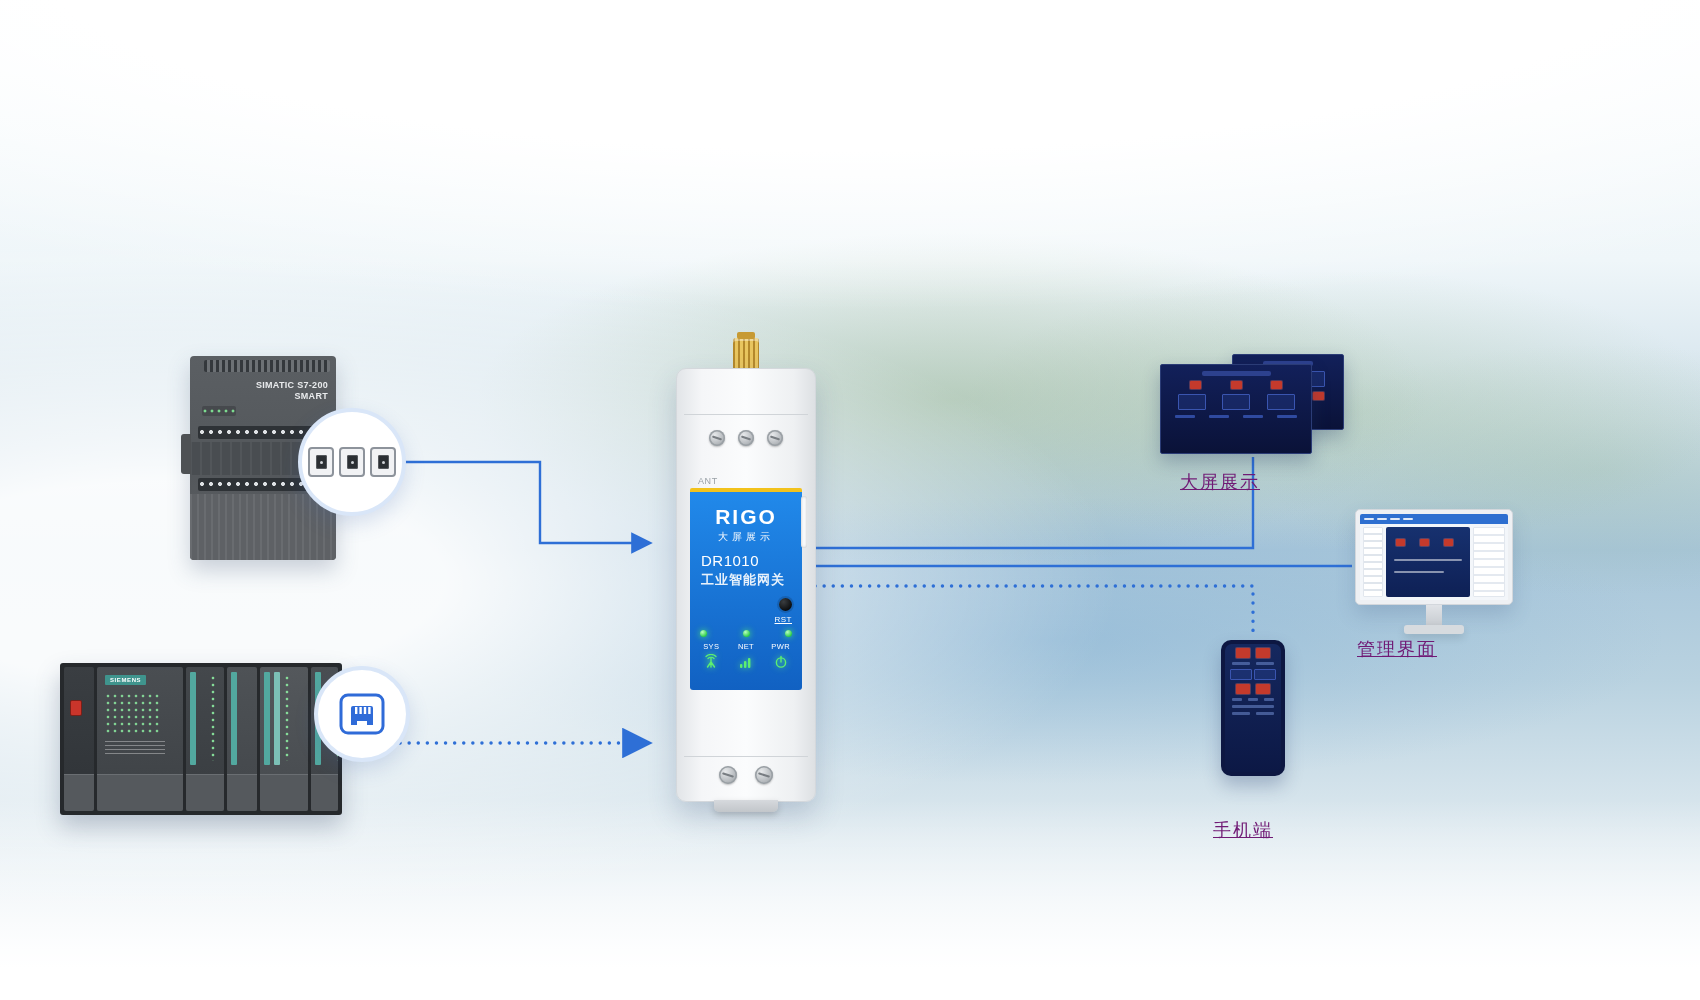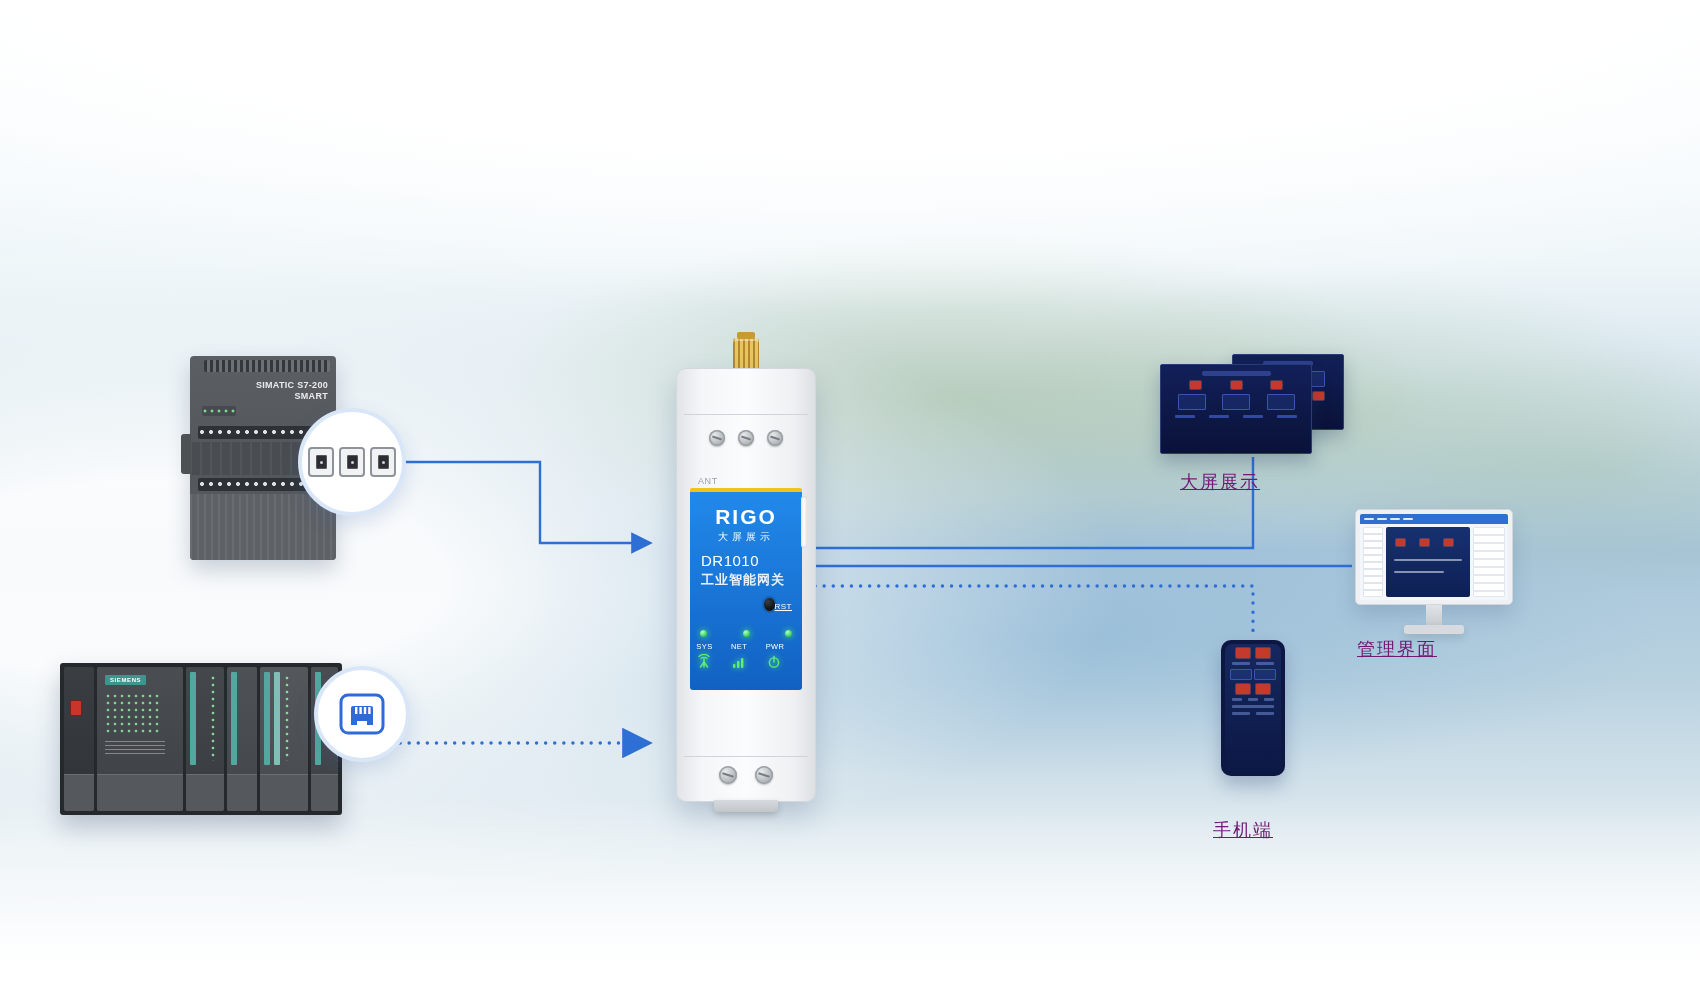--- a/index.html
+++ b/index.html
@@ -93,27 +93,27 @@
   .screw.big{width:18px;height:18px;}
   .gw-antlabel{position:absolute;left:22px;top:140px;font-size:9px;color:#9aa1a7;letter-spacing:.6px;}
   .gw-yellow{position:absolute;left:14px;top:152px;width:112px;height:4px;background:#f2c21c;border-radius:2px 2px 0 0;}
   .gw-panel{position:absolute;left:14px;top:156px;width:112px;height:198px;border-radius:0 0 3px 3px;
     background:linear-gradient(180deg,#2189ea,#1161c2);color:#fff;}
   .gw-slot{position:absolute;right:9px;top:160px;width:6px;height:52px;background:#fafbfc;border-radius:3px;box-shadow:inset 0 0 3px rgba(0,0,0,.25);}
   .gw-logo{position:absolute;left:0;right:0;top:13px;text-align:center;font-size:21px;font-weight:800;letter-spacing:2px;}
   .gw-logo-cn{position:absolute;left:0;right:0;top:38px;text-align:center;font-size:10px;letter-spacing:4px;opacity:.95;}
   .gw-model{position:absolute;left:11px;top:60px;font-size:15px;font-weight:normal;letter-spacing:.5px;}
   .gw-desc{position:absolute;left:11px;top:79px;font-size:13px;opacity:.9;letter-spacing:1px;font-weight:bold;}
-  .gw-rst{position:absolute;right:10px;top:106px;width:28px;display:flex;flex-direction:row;align-items:flex-end;text-decoration:underline;}
+  .gw-rst{position:absolute;right:10px;top:106px;width:28px;display:flex;flex-direction:column;align-items:flex-end;text-decoration:underline;}
   .rst-btn{width:13px;height:13px;border-radius:50%;background:radial-gradient(circle at 35% 30%, #3a3d40, #0c0e10 70%);box-shadow:0 0 0 2px rgba(0,0,0,.15);}
   .rst-label{margin-top:4px;font-size:8px;letter-spacing:.5px;}
   .gw-dots{position:absolute;left:10px;right:10px;top:138px;display:flex;justify-content:space-between;}
   .led-dot{width:7px;height:7px;border-radius:50%;background:radial-gradient(circle at 35% 30%, #b8ffc2, #2fcf49 70%);box-shadow:0 0 6px rgba(80,235,110,.9);}
   .gw-leds{position:absolute;left:4px;right:4px;top:150px;display:flex;justify-content:space-around;}
-  .gw-led{display:flex;flex-direction:column;align-items:flex-start;width:30px;}
+  .gw-led{display:flex;flex-direction:column;align-items:center;width:30px;}
   .led-label{font-size:7.5px;letter-spacing:.4px;}
   .led-icon{margin-top:3px;filter:drop-shadow(0 0 3px rgba(90,240,120,.9));}
   .gw-screws-bottom{position:absolute;left:0;right:0;top:430px;display:flex;justify-content:center;gap:18px;}
   .gw-din{position:absolute;left:50%;bottom:0;width:64px;height:12px;margin-left:-32px;border-radius:0 0 5px 5px;
     background:linear-gradient(#d6d9dd,#c2c6ca);box-shadow:0 3px 7px rgba(0,0,0,.18);}
 
   
   .bigscreen{position:absolute;background:linear-gradient(180deg,#12205a,#0a1238);border:1px solid #2b3c76;border-radius:2px;
     box-shadow:0 8px 18px rgba(30,50,100,.28);overflow:hidden;box-sizing:border-box;}
   .bs-back{left:1232px;top:354px;width:112px;height:76px;}

